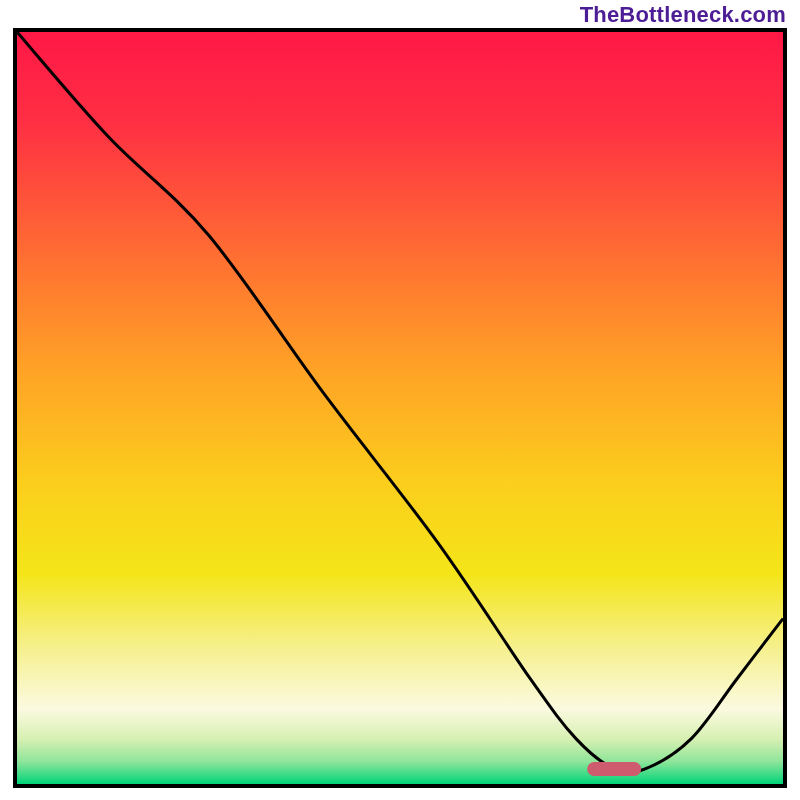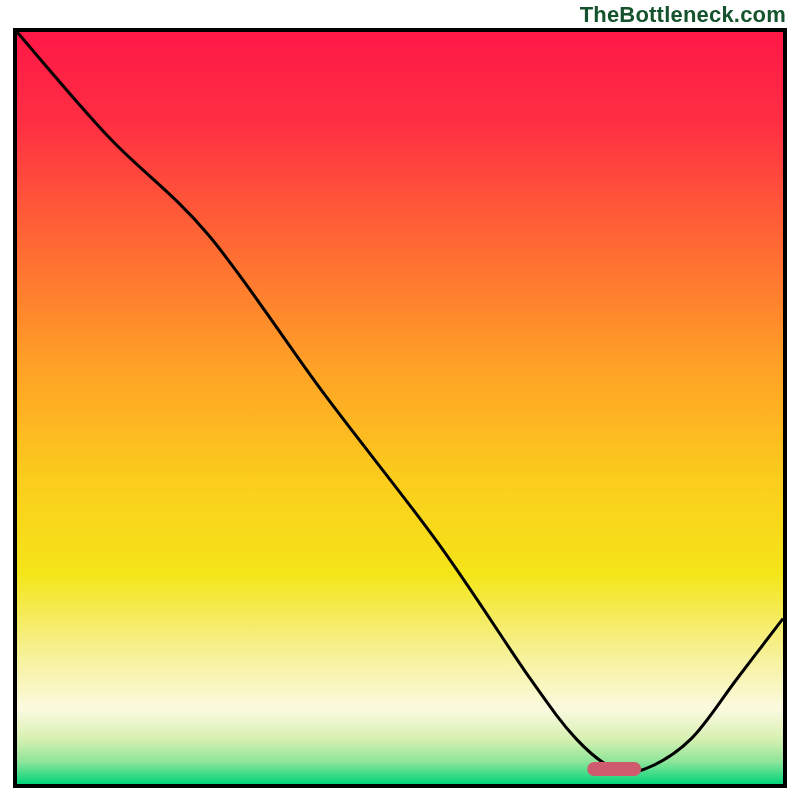--- a/index.html
+++ b/index.html
@@ -10,21 +10,21 @@
     background: #ffffff;
     position: relative;
     font-family: Arial, sans-serif;
   }
   .watermark {
     position: absolute;
     top: 2px;
     right: 14px;
     font-size: 22px;
     font-weight: 600;
-    color: #14532d;
+    color: #4c1d95;
     letter-spacing: 0.2px;
     font-family: Arial, Helvetica, sans-serif;
   }
   .frame {
     position: absolute;
     left: 13px;
     top: 28px;
     width: 774px;
     height: 760px;
     border: 4px solid #000;

